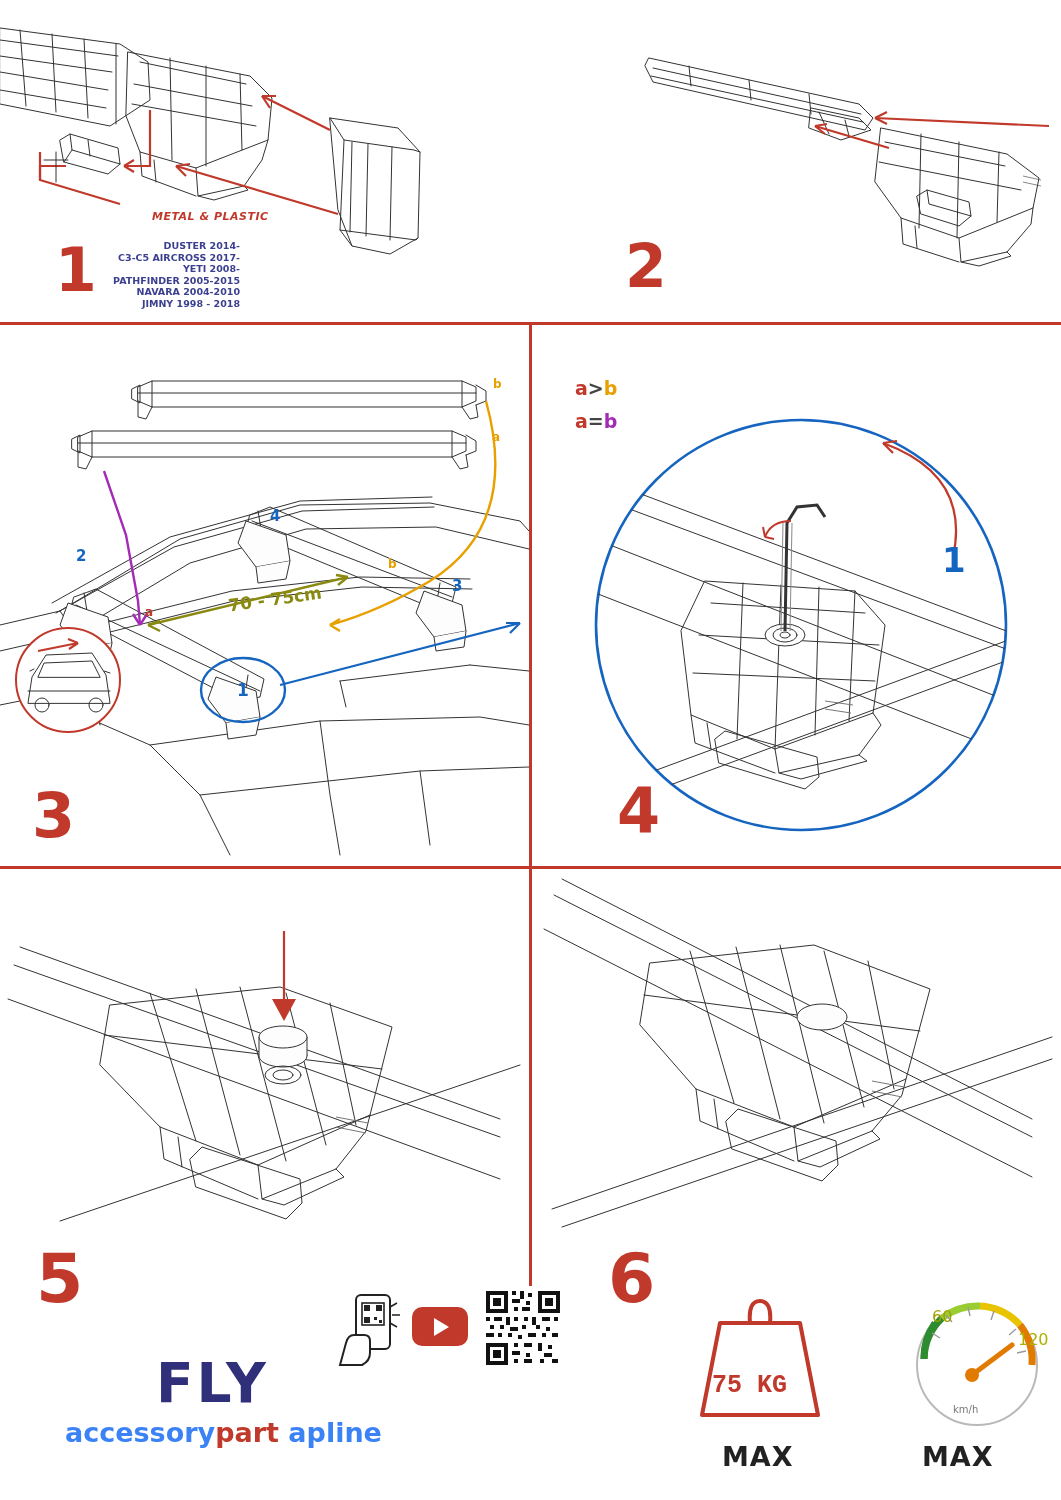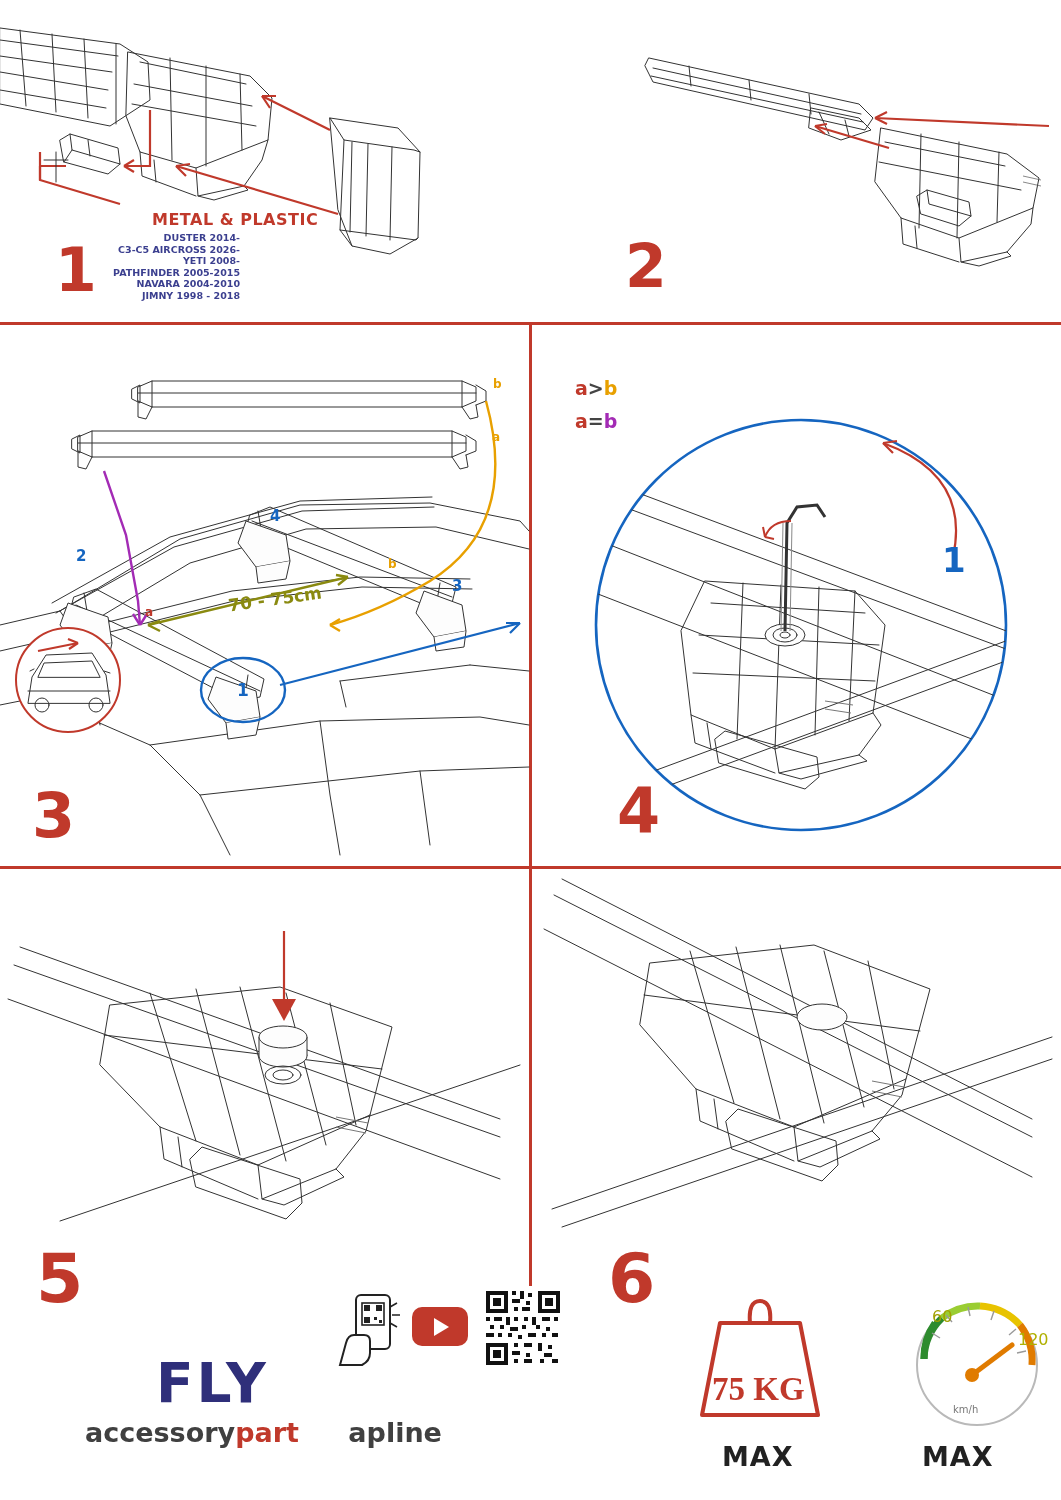--- a/index.html
+++ b/index.html
@@ -43,23 +43,24 @@
   .drw-f { fill:#fdfdfd; stroke:#333; stroke-width:1; }
   .arrow-red { fill:none; stroke:#c0392b; stroke-width:2.2; }
   .arrow-blue { fill:none; stroke:#1565c0; stroke-width:2.2; }
 
   
   .metal-title {
     position:absolute;
     color:#c0392b;
     font-family:"DejaVu Sans", sans-serif;
     font-weight:bold;
-    font-size:16px;
+    font-size:11px;
     letter-spacing:0.5px;
     white-space:nowrap;
+    font-style:italic;
   }
   .carlist {
     position:absolute;
     color:#3b3f8f;
     font-family:"DejaVu Sans", sans-serif;
     font-weight:bold;
     font-size:9.5px;
     line-height:11.5px;
     text-align:right;
     white-space:nowrap;
@@ -128,29 +129,29 @@
     letter-spacing:3px;
     margin-left:32px;
   }
   .brandline {
     position:absolute;
     font-family:"DejaVu Sans", sans-serif;
     font-weight:bold;
     font-size:27px;
     white-space:nowrap;
   }
-  .brandline .dark { color:#404040;margin-left:20px; }
+  .brandline .dark { color:#3b82f6; }
   .brandline .red { color:#c0392b;text-align:center; }
 
   
   .weight-val {
     position:absolute;
-    font-family:Liberation Serif, serif;
-    font-weight:bold;
-    font-size:33px;
+    font-family:Liberation Mono, monospace;
+    font-weight:bold;
+    font-size:25px;
     color:#c0392b;
     white-space:nowrap;
   }
   .max-cap {
     position:absolute;
     font-family:"DejaVu Sans", sans-serif;
     font-weight:bold;
     font-size:27px;
     color:#222;
     letter-spacing:1px;
@@ -253,23 +254,23 @@
         <path d="M40 166 L66 166 M40 166 L40 180 L120 204"></path>
         <path d="M40 152 L40 180"></path>
       </g>
       <g class="drw" stroke="#c0392b" stroke-width="1.6">
         <path d="M56 152 L56 182"></path>
         <path d="M44 160 L68 160"></path>
       </g>
     </svg>
 
     <div class="metal-title" style="left:152px;top:210px;">METAL &amp; PLASTIC</div>
-    <div class="carlist" style="right:289px;top:232px;">
+    <div class="carlist" style="right:289px;top:240px;">
       <div>DUSTER 2014-</div>
-      <div>C3-C5 AIRCROSS 2026-</div>
+      <div>C3-C5 AIRCROSS 2017-</div>
       <div>YETI 2008-</div>
       <div>PATHFINDER 2005-2015</div>
       <div>NAVARA 2004-2010</div>
       <div>JIMNY 1998 - 2018</div>
     </div>
 
     <div class="stepnum" style="left:55px;top:240px;font-size:60px;">1</div>
   </div>
 
   <div class="panel" style="left:529px;top:0;width:532px;height:322px;">

